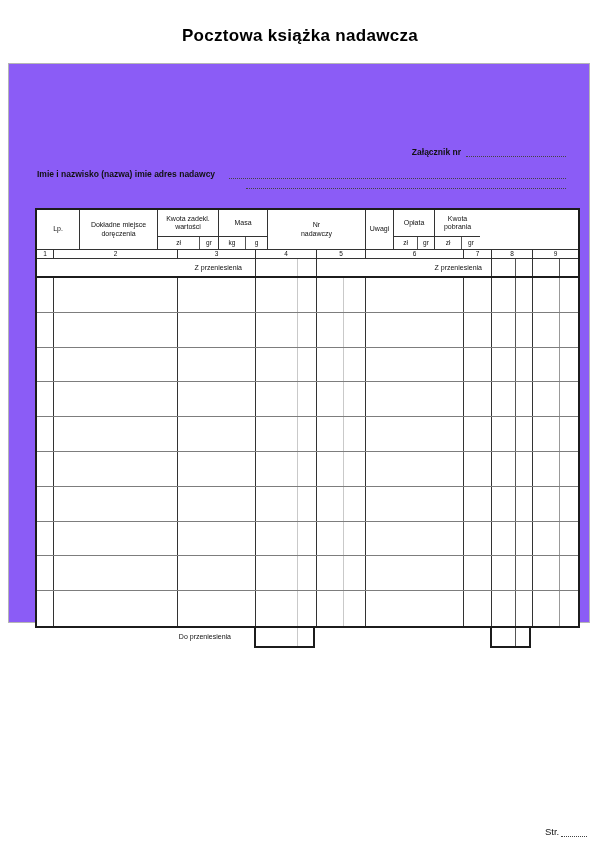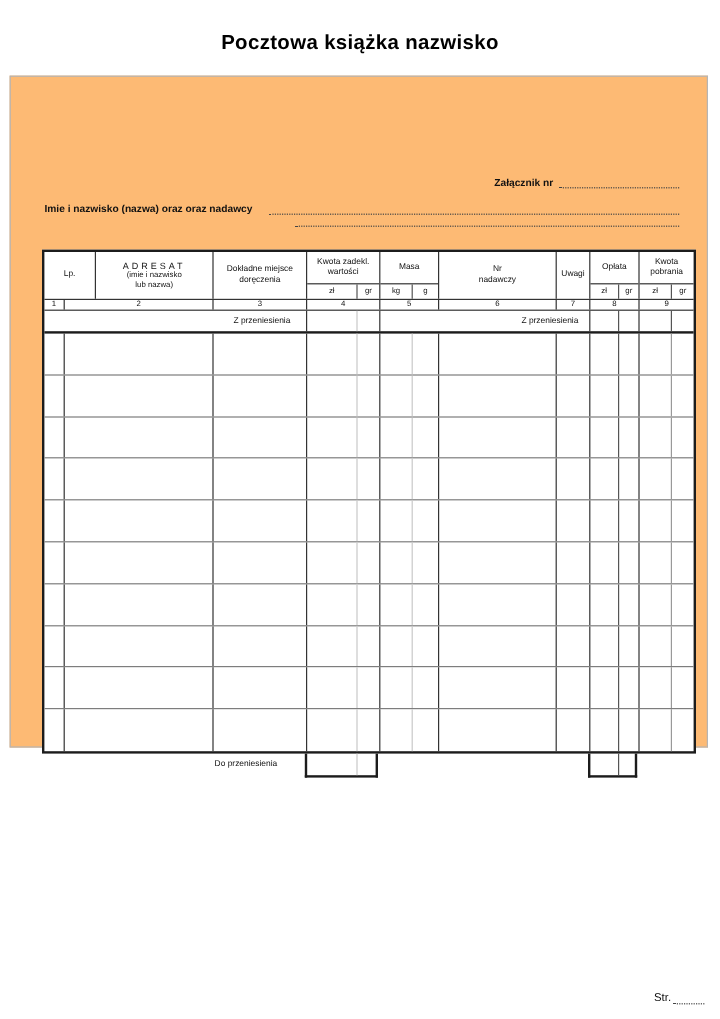--- a/index.html
+++ b/index.html
@@ -3,21 +3,21 @@
 <meta charset="utf-8">
 <style>
   * { box-sizing: border-box; margin: 0; padding: 0; }
   html, body { width: 600px; height: 849px; background: #ffffff; position: relative;
     font-family: "Liberation Sans", sans-serif; color: #111; }
 
   .title { position: absolute; top: 26px; left: 0; width: 100%; text-align: center;
     font-size: 17px; font-weight: bold; letter-spacing: .3px; color: #000; }
 
   .frame { position: absolute; left: 8px; top: 63px; width: 582px; height: 560px;
-    border: 1px solid #b5b5b5; background: #fdba74; }
+    border: 1px solid #b5b5b5; background: #8b5cf6; }
 
   .dots { border-bottom: 1.5px dotted #444; height: 8px; }
 
   .attachment { position: absolute; top: 83px; right: 23px; display: flex; align-items: flex-end;
     font-size: 8.5px; font-weight: bold; }
   .attachment .dots { width: 100px; margin-left: 5px; }
 
   .sender { position: absolute; left: 28px; top: 105px; right: 23px; display: flex;
     align-items: flex-end; font-size: 8.5px; font-weight: bold; }
   .sender .dots { flex: 1; margin-left: 14px; }
@@ -86,44 +86,39 @@
     text-align: right; font-size: 7px; }
 
   .page-footer { position: absolute; left: 545px; top: 826px; display: flex;
     align-items: flex-end; font-size: 9.5px; text-align: center; }
   .page-footer .dots { width: 26px; height: 5px; margin-left: 2px;
     border-bottom: 1.5px dotted #444; }
 </style>
 </head>
 <body>
 
-<div class="title">Pocztowa książka nazwisko</div>
+<div class="title">Pocztowa książka nadawcza</div>
 
 <div class="frame">
 
   <div class="attachment">
     <span>Załącznik nr</span>
     <span class="dots"></span>
   </div>
 
   <div class="sender">
-    <span>Imie i nazwisko (nazwa) oraz oraz nadawcy</span>
+    <span>Imie i nazwisko (nazwa) imie adres nadawcy</span>
     <span class="dots"></span>
   </div>
   <div class="sender-line2"></div>
 
   <div class="t">
 
     <div class="hrow">
       <div class="hcell hw1">Lp.</div>
-      <div class="hcell hw2 adresat-wrap">
-        <span class="adresat-main">ADRESAT</span>
-        <span class="adresat-sub">(imie i nazwisko
-lub nazwa)</span>
-      </div>
       <div class="hcell wC">Dokładne miejsce
 doręczenia</div>
       <div class="hcell hcomp wD">
         <div class="ht">Kwota zadekl.
 wartości</div>
         <div class="hu">
           <span class="sD1">zł</span>
           <span class="sub2">gr</span>
         </div>
       </div>

